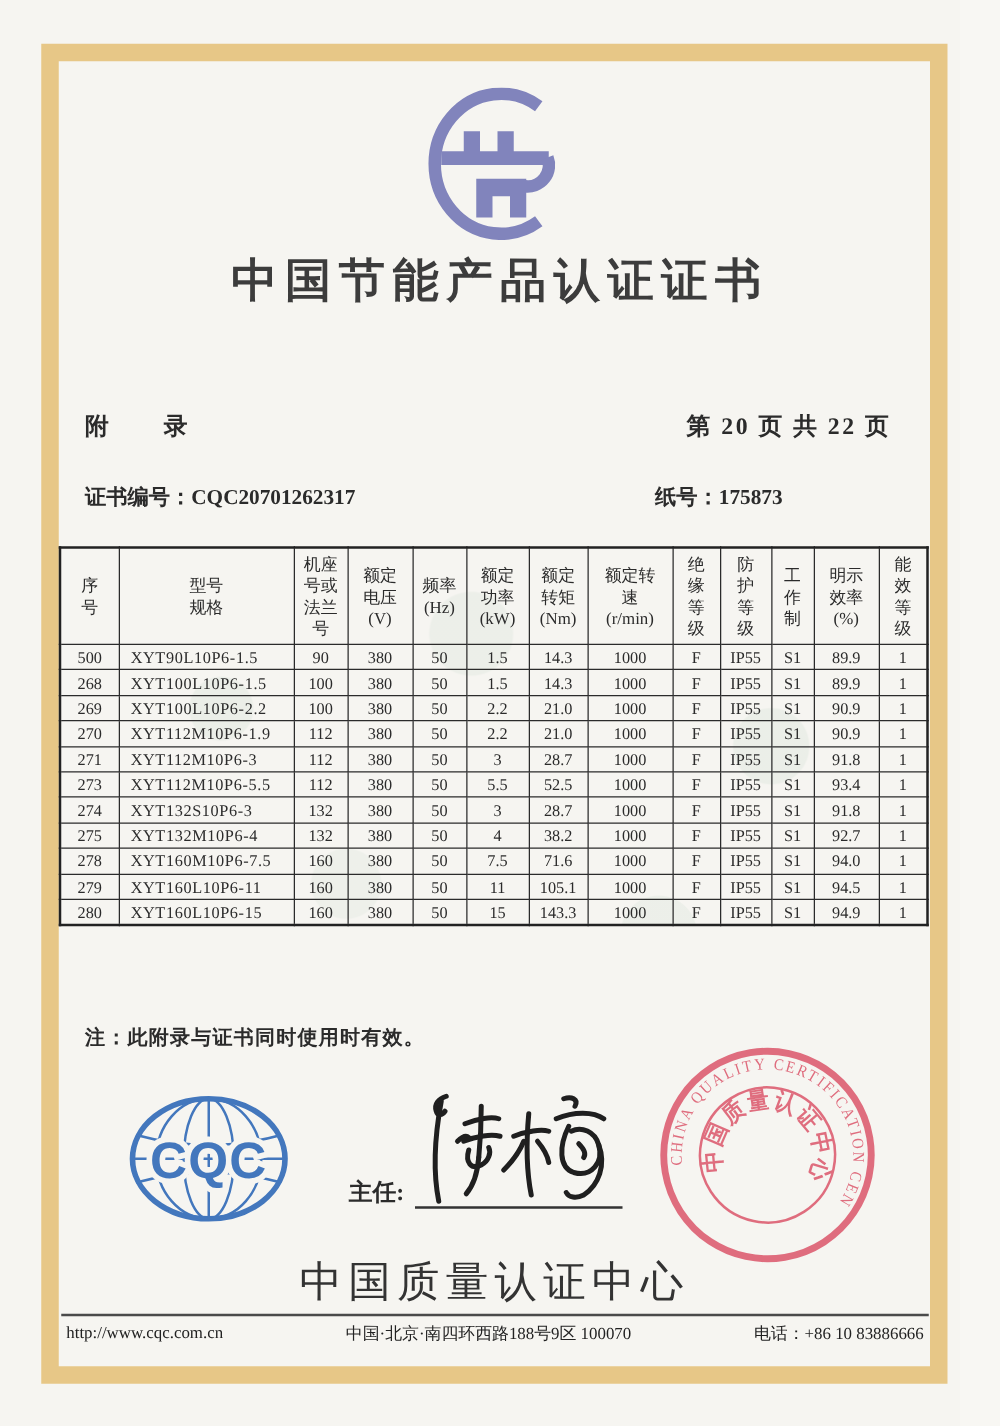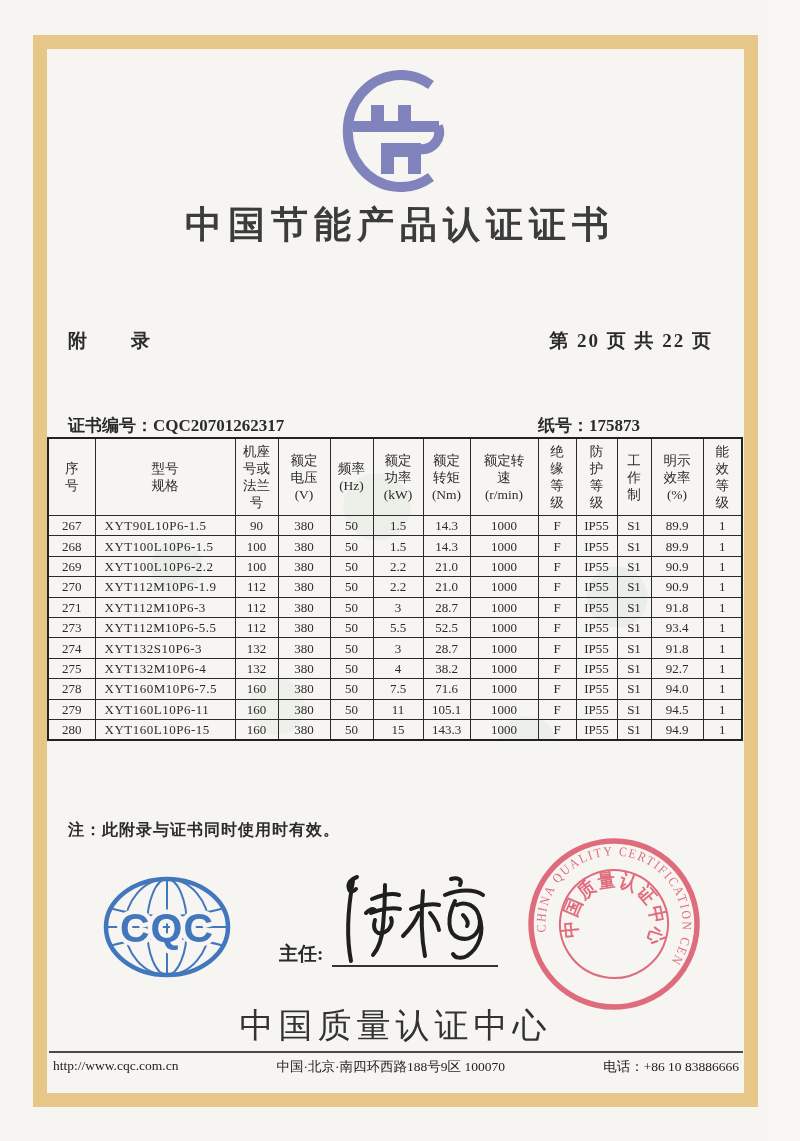--- a/index.html
+++ b/index.html
@@ -8,22 +8,22 @@
   .page{position:relative;width:768px;height:1141px;background:#f6f5f1;}
   .gold-frame{position:absolute;left:33px;top:35px;width:697px;height:1044px;
        border:14px solid #e7c787;}
   .energy-logo{position:absolute;left:341px;top:70px;}
   .title{position:absolute;left:0;top:200px;width:800px;text-align:center;
        font-family:"Liberation Sans","DejaVu Sans",sans-serif;
        font-size:37px;font-weight:600;letter-spacing:6px;color:#3c3c3c;}
   .appendix-row{position:absolute;left:68px;top:328px;width:645px;display:flex;
        justify-content:space-between;font-size:19px;font-weight:600;letter-spacing:2px;}
   .certno-row{position:absolute;left:68px;top:386px;width:645px;display:flex;
-       font-size:17px;font-weight:600;margin-top:28px;}
-  .certno-row .right{position:absolute;left:470px;top:0;font-family:Liberation Serif, serif;}
+       font-size:17px;font-weight:600;}
+  .certno-row .right{position:absolute;left:456px;top:0;font-family:Liberation Serif, serif;}
   .table-area{position:absolute;left:47px;top:437px;width:694px;
        background:
         radial-gradient(circle 42px at 130px 130px, rgba(140,180,155,.10) 0 60%, transparent 62%),
         radial-gradient(circle 55px at 330px 70px, rgba(140,180,155,.09) 0 60%, transparent 62%),
         radial-gradient(circle 50px at 570px 160px, rgba(140,180,155,.10) 0 60%, transparent 62%),
         radial-gradient(circle 46px at 230px 270px, rgba(140,180,155,.08) 0 60%, transparent 62%),
         radial-gradient(circle 50px at 480px 310px, rgba(140,180,155,.09) 0 60%, transparent 62%);}
   table{width:694px;border-collapse:collapse;table-layout:fixed;}
   th,td{border:1px solid #2b2b2b;text-align:center;padding:0;overflow:hidden;}
   table{border:2px solid #222;}
@@ -132,21 +132,21 @@
 效率
 (%)</th>
             <th>能
 效
 等
 级</th>
           </tr>
       </thead>
       <tbody id="table-body">
           <tr>
-            <td>267</td>
+            <td>500</td>
             <td class="model">XYT90L10P6-1.5</td>
             <td>90</td>
             <td>380</td>
             <td>50</td>
             <td>1.5</td>
             <td>14.3</td>
             <td>1000</td>
             <td>F</td>
             <td>IP55</td>
             <td>S1</td>

